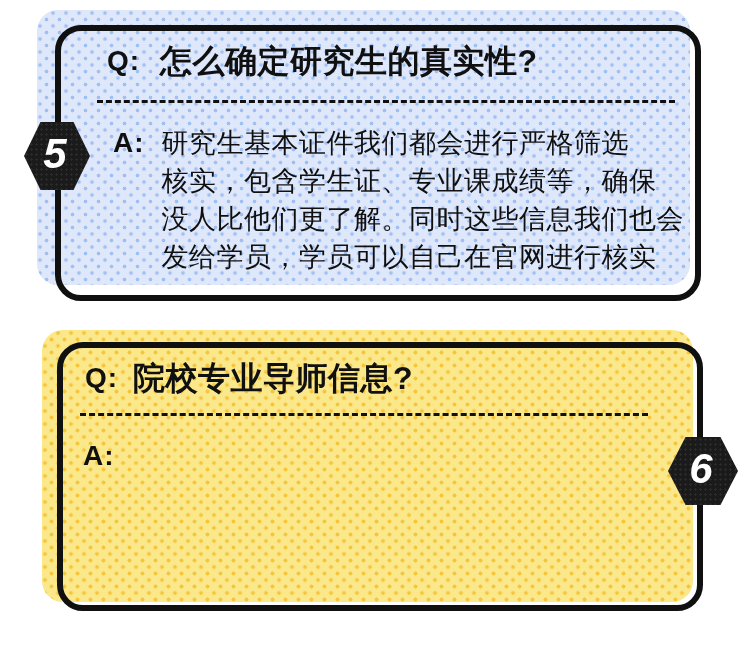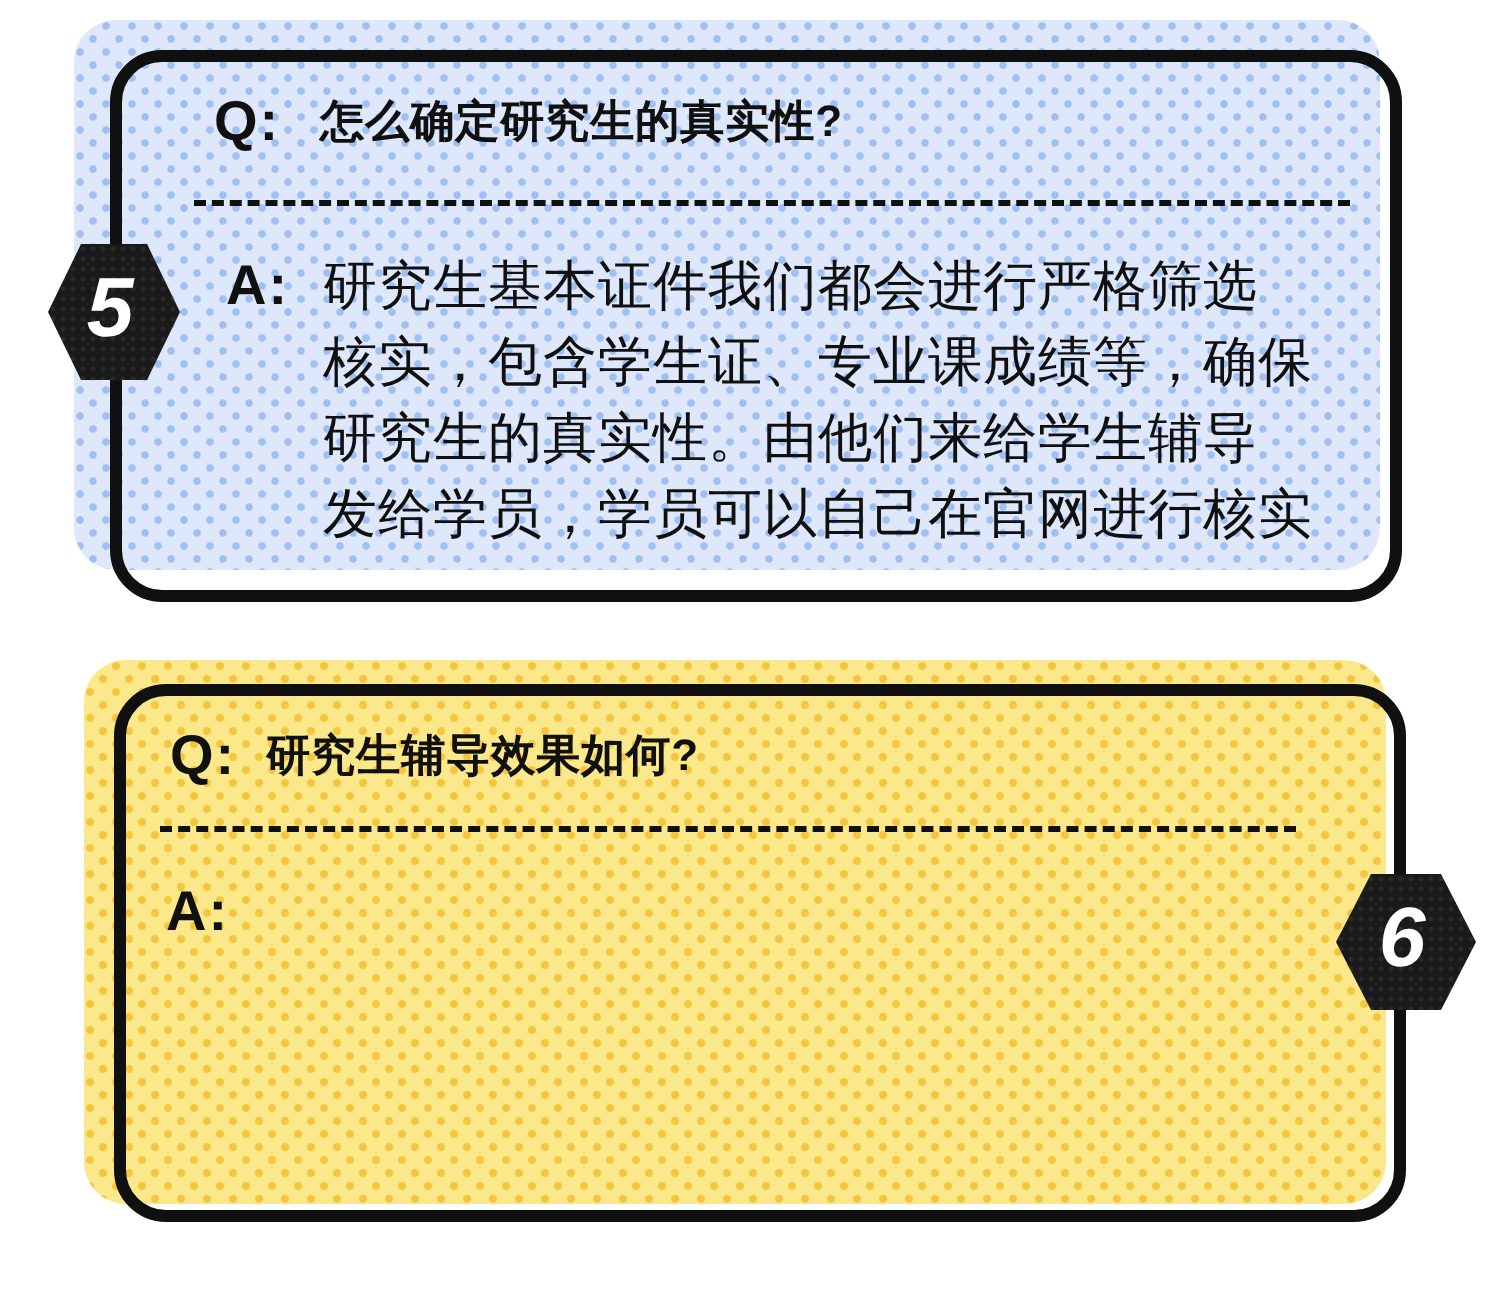--- a/index.html
+++ b/index.html
@@ -59,21 +59,21 @@
     line-height: 30px;
     white-space: nowrap;
   }
   .qa-label {
     font-weight: 800;
     font-size: 28px;
     letter-spacing: 1px;
   }
   .q-text {
     font-weight: 700;
-    font-size: 22px;
+    font-size: 32px;
     letter-spacing: 0.5px;
   }
   .c1-q { left: 107px; top: 46px; gap: 20px; }
   .c2-q { left: 85px;  top: 363px; gap: 15px; }
 
   .divider {
     position: absolute;
     height: 0;
     border-top: 3px dashed #101010;
   }
@@ -132,36 +132,36 @@
       <span class="qa-label">Q:</span>
       <span class="q-text">怎么确定研究生的真实性?</span>
     </div>
 
     <div class="divider c1-divider"></div>
 
     <div class="a-row c1-a">
       <span class="qa-label">A:</span>
       <div class="a-text">研究生基本证件我们都会进行严格筛选
 核实，包含学生证、专业课成绩等，确保
-研究生的真实性。由他们来给学生辅导
+没人比他们更了解。同时这些信息我们也会
 发给学员，学员可以自己在官网进行核实</div>
     </div>
 
     <div class="hex-badge hex-5">
       <span class="hex-num">5</span>
     </div>
   </section>
 
   <section class="card">
     <div class="card-bg bg-yellow c2-bg"></div>
     <div class="card-outline c2-outline"></div>
 
     <div class="q-row c2-q">
       <span class="qa-label">Q:</span>
-      <span class="q-text">研究生辅导效果如何?</span>
+      <span class="q-text">院校专业导师信息?</span>
     </div>
 
     <div class="divider c2-divider"></div>
 
     <div class="a-row c2-a">
       <span class="qa-label">A:</span>
     </div>
 
     <div class="hex-badge hex-6">
       <span class="hex-num">6</span>

